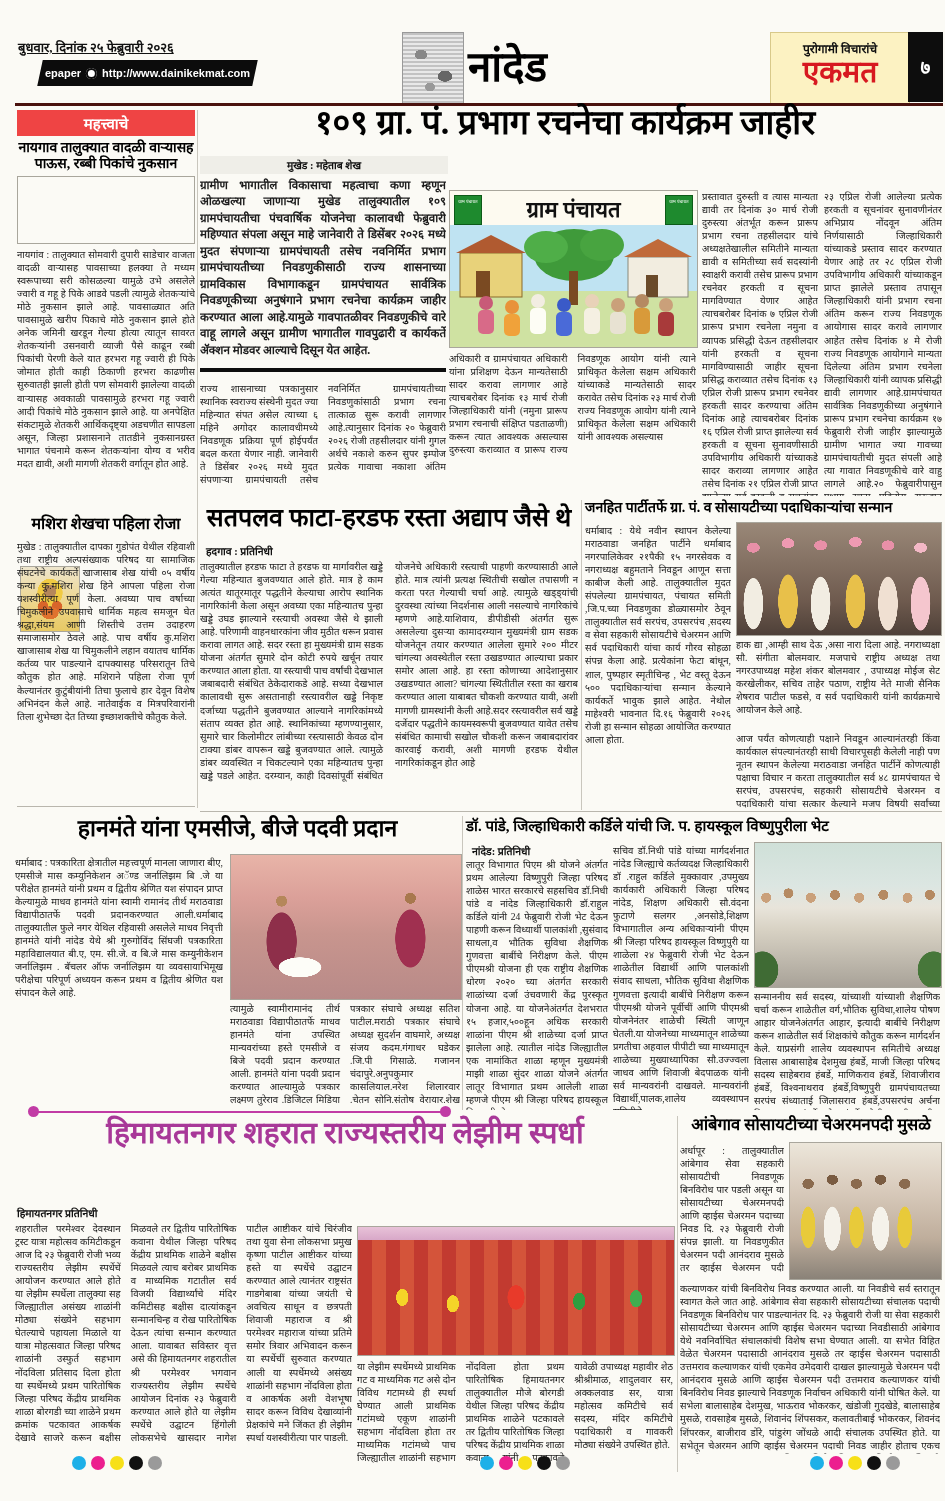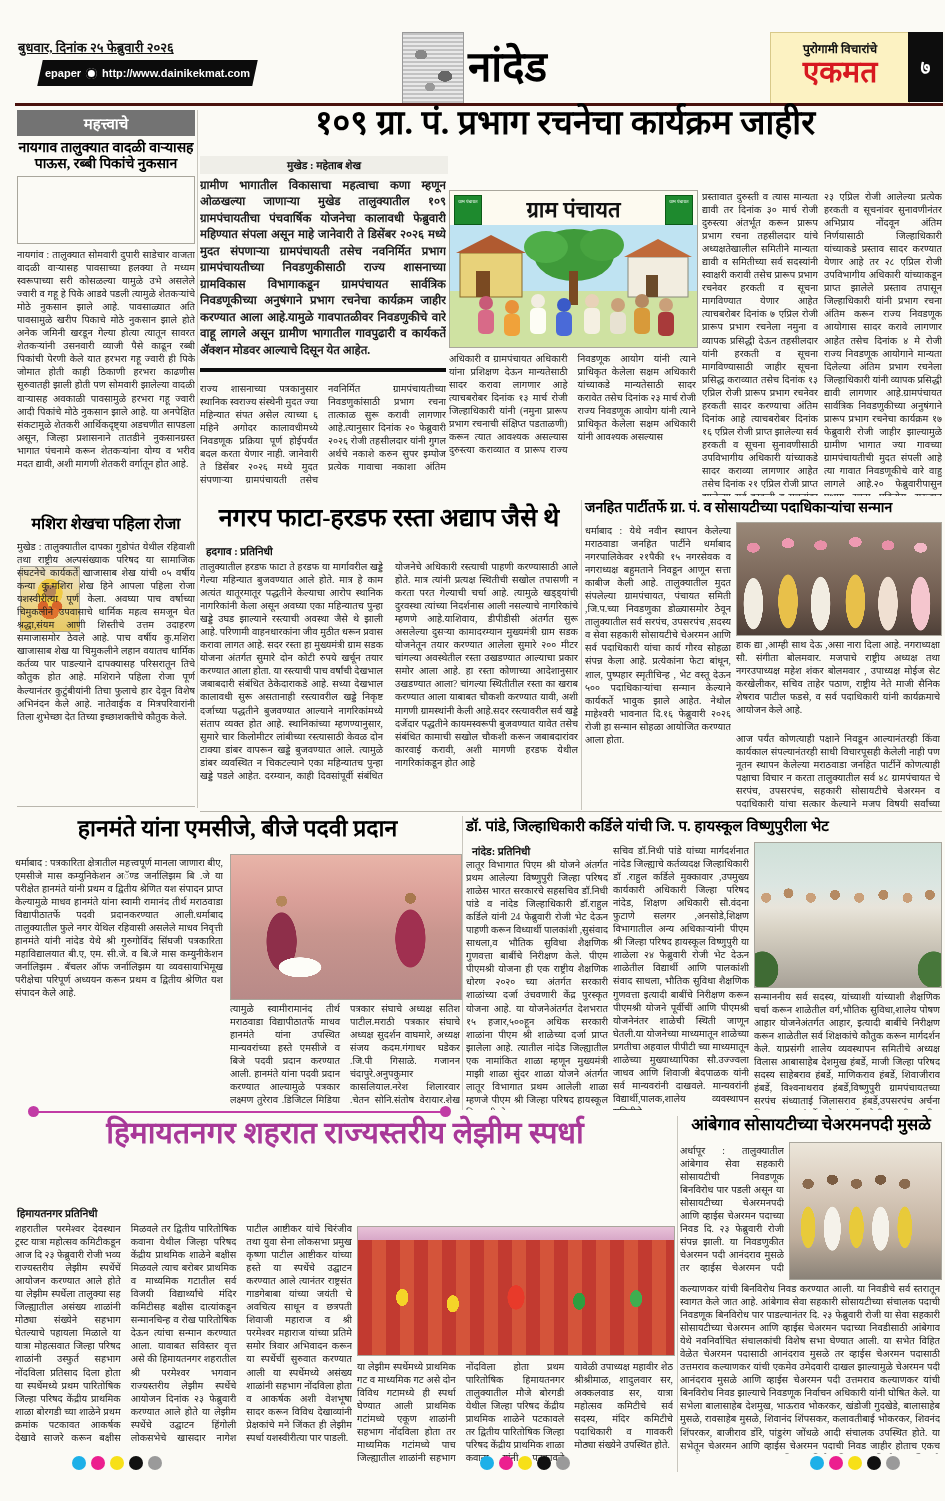--- a/index.html
+++ b/index.html
@@ -114,21 +114,21 @@
   <div class="abs collage" style="left:402px;top:32px;width:60px;height:72px;"></div>
   <div class="abs headline" style="left:468px;top:44px;font-size:42px;">नांदेड</div>
   <div class="abs masthead-box" style="left:770px;top:32px;width:138px;height:70px;">
     <div style="font-size:12px;font-weight:bold;color:#111;margin-top:7px;">पुरोगामी विचारांचे</div>
     <div style="font-size:30px;font-weight:bold;color:#d71920;line-height:1.0;">एकमत</div>
   </div>
   <div class="abs" style="left:908px;top:32px;width:35px;height:70px;background:#0d0d0d;color:#fff;
        display:flex;align-items:center;justify-content:center;font-size:19px;font-weight:bold;">७</div>
   <div class="abs" style="left:15px;top:103px;width:928px;height:3px;background:#4a120e;"></div>
 
-  <div class="abs banner" style="left:17px;top:110px;width:178px;height:26px;background:#737373;font-size:15px;">महत्त्वाचे</div>
+  <div class="abs banner" style="left:17px;top:110px;width:178px;height:26px;background:#ef4444;font-size:15px;">महत्त्वाचे</div>
   <div class="abs headline center" style="left:17px;top:140px;width:178px;font-size:14px;">नायगाव तालुक्यात वादळी वाऱ्यासह पाऊस, रब्बी पिकांचे नुकसान</div>
   <div class="abs photo field" style="left:17px;top:176px;width:176px;height:66px;"></div>
   <div class="abs body-text" style="left:17px;top:248px;width:178px;height:262px;">नायगांव : तालुक्यात सोमवारी दुपारी साडेचार वाजता वादळी वाऱ्यासह पावसाच्या हलक्या ते मध्यम स्वरूपाच्या सरी कोसळल्या यामुळे उभे असलेले ज्वारी व गहू हे पिके आडवे पडली त्यामुळे शेतकऱ्यांचे मोठे नुकसान झाले आहे. पावसाळ्यात अति पावसामुळे खरीप पिकाचे मोठे नुकसान झाले होते अनेक जमिनी खरडून गेल्या होत्या त्यातून सावरत शेतकऱ्यांनी उसनवारी व्याजी पैसे काढून रब्बी पिकांची पेरणी केले यात हरभरा गहू ज्वारी ही पिके जोमात होती काही ठिकाणी हरभरा काढणीस सुरुवातही झाली होती पण सोमवारी झालेल्या वादळी वाऱ्यासह अवकाळी पावसामुळे हरभरा गहू ज्वारी आदी पिकांचे मोठे नुकसान झाले आहे. या अनपेक्षित संकटामुळे शेतकरी आर्थिकदृष्ट्या अडचणीत सापडला असून, जिल्हा प्रशासनाने तातडीने नुकसानग्रस्त भागात पंचनामे करून शेतकऱ्यांना योग्य व भरीव मदत द्यावी, अशी मागणी शेतकरी वर्गातून होत आहे.</div>
 
   <div class="abs headline center" style="left:17px;top:515px;width:178px;font-size:16px;">मशिरा शेखचा पहिला रोजा</div>
   <div class="abs photo roja" style="left:20px;top:566px;width:58px;height:64px;"></div>
   <div class="abs body-text" style="left:17px;top:540px;width:178px;height:262px;">मुखेड : तालुक्यातील दापका गुडोपंत येथील रहिवाशी तथा राष्ट्रीय अल्पसंख्याक परिषद या सामाजिक संघटनेचे कार्यकर्ते खाजासाब शेख यांची ०५ वर्षीय कन्या कु.मशिरा शेख हिने आपला पहिला रोजा यशस्वीरीत्या पूर्ण केला. अवघ्या पाच वर्षाच्या चिमुकलीने उपवासाचे धार्मिक महत्व समजून घेत श्रद्धा,संयम आणी शिस्तीचे उत्तम उदाहरण समाजासमोर ठेवले आहे. पाच वर्षीय कु.मशिरा खाजासाब शेख या चिमुकलीने लहान वयातच धार्मिक कर्तव्य पार पाडल्याने दापक्यासह परिसरातून तिचे कौतुक होत आहे. मशिराने पहिला रोजा पूर्ण केल्यानंतर कुटुंबीयांनी तिचा फुलाचे हार देवून विशेष अभिनंदन केले आहे. नातेवाईक व मित्रपरिवारांनी तिला शुभेच्छा देत तिच्या इच्छाशक्तीचे कौतुक केले.</div>
   <div class="abs hrule" style="left:17px;top:806px;width:178px;"></div>
   <div class="abs vrule" style="left:197px;top:110px;height:698px;"></div>
 
@@ -172,21 +172,21 @@
           <rect x="184" y="117" width="16" height="26" rx="5" fill="#d89a3a"></rect>
         <circle cx="216" cy="114" r="7" fill="#caa07a"></circle>
           <rect x="208" y="121" width="16" height="24" rx="5" fill="#a83a3a"></rect>
       </g>
     </svg>
   </div>
   <div class="abs body-text" style="left:449px;top:352px;width:247px;height:144px;column-count:2;column-gap:10px;">अधिकारी व ग्रामपंचायत अधिकारी यांना प्रशिक्षण देऊन मान्यतेसाठी सादर करावा लागणार आहे त्याचबरोबर दिनांक १३ मार्च रोजी जिल्हाधिकारी यांनी (नमुना प्रारूप प्रभाग रचनाची संक्षिप्त पडताळणी) करून त्यात आवश्यक असल्यास दुरुस्त्या कराव्यात व प्रारूप राज्य निवडणूक आयोग यांनी त्याने प्राधिकृत केलेला सक्षम अधिकारी यांच्याकडे मान्यतेसाठी सादर करावेत तसेच दिनांक २३ मार्च रोजी राज्य निवडणूक आयोग यांनी त्याने प्राधिकृत केलेला सक्षम अधिकारी यांनी आवश्यक असल्यास</div>
   <div class="abs body-text" style="left:702px;top:190px;width:116px;height:306px;">प्रस्तावात दुरुस्ती व त्यास मान्यता द्यावी तर दिनांक ३० मार्च रोजी दुरुस्त्या अंतर्भूत करून प्रारूप प्रभाग रचना तहसीलदार यांचे अध्यक्षतेखालील समितीने मान्यता द्यावी व समितीच्या सर्व सदस्यांनी स्वाक्षरी करावी तसेच प्रारूप प्रभाग रचनेवर हरकती व सूचना मागविण्यात येणार आहेत त्याचबरोबर दिनांक ७ एप्रिल रोजी प्रारूप प्रभाग रचनेला नमुना व व्यापक प्रसिद्धी देऊन तहसीलदार यांनी हरकती व सूचना मागविण्यासाठी जाहीर सूचना प्रसिद्ध कराव्यात तसेच दिनांक १३ एप्रिल रोजी प्रारूप प्रभाग रचनेवर हरकती सादर करण्याचा अंतिम दिनांक आहे त्याचबरोबर दिनांक १६ एप्रिल रोजी प्राप्त झालेल्या सर्व हरकती व सूचना सुनावणीसाठी उपविभागीय अधिकारी यांच्याकडे सादर कराव्या लागणार आहेत तसेच दिनांक २१ एप्रिल रोजी प्राप्त झालेल्या सर्व हरकती व सूचनांवर उपविभागीय अधिकारी सुनावणी घेणार आहेत तर दिनांक</div>
   <div class="abs body-text" style="left:824px;top:190px;width:118px;height:306px;">२३ एप्रिल रोजी आलेल्या प्रत्येक हरकती व सूचनांवर सुनावणीनंतर अभिप्राय नोंदवून अंतिम निर्णयासाठी जिल्हाधिकारी यांच्याकडे प्रस्ताव सादर करण्यात येणार आहे तर २८ एप्रिल रोजी उपविभागीय अधिकारी यांच्याकडून प्राप्त झालेले प्रस्ताव तपासून जिल्हाधिकारी यांनी प्रभाग रचना अंतिम करून राज्य निवडणूक आयोगास सादर करावे लागणार आहेत तसेच दिनांक ४ मे रोजी राज्य निवडणूक आयोगाने मान्यता दिलेल्या अंतिम प्रभाग रचनेला जिल्हाधिकारी यांनी व्यापक प्रसिद्धी द्यावी लागणार आहे.ग्रामपंचायत सार्वत्रिक निवडणुकीच्या अनुषंगाने प्रारूप प्रभाग रचनेचा कार्यक्रम १७ फेब्रुवारी रोजी जाहीर झाल्यामुळे ग्रामीण भागात ज्या गावच्या ग्रामपंचायतीची मुदत संपली आहे त्या गावात निवडणूकीचे वारे वाहु लागले आहे.२० फेब्रुवारीपासुन प्रभाग रचना प्रक्रियेस सुरूवात झाली असल्याने निवडणूकीने वातावरण दिसून येत आहे.</div>
 
-  <div class="abs headline center" style="left:200px;top:504px;width:378px;font-size:25px;">नगरप फाटा-हरडफ रस्ता अद्याप जैसे थे</div>
+  <div class="abs headline center" style="left:200px;top:504px;width:378px;font-size:25px;">सतपलव फाटा-हरडफ रस्ता अद्याप जैसे थे</div>
   <div class="abs byline" style="left:206px;top:544px;">हदगाव : प्रतिनिधी</div>
   <div class="abs body-text" style="left:200px;top:560px;width:378px;height:248px;column-count:2;column-gap:12px;">तालुक्यातील हरडफ फाटा ते हरडफ या मार्गावरील खड्डे गेल्या महिन्यात बुजवण्यात आले होते. मात्र हे काम अत्यंत थातूरमातूर पद्धतीने केल्याचा आरोप स्थानिक नागरिकांनी केला असून अवघ्या एका महिन्यातच पुन्हा खड्डे उघड झाल्याने रस्त्याची अवस्था जैसे थे झाली आहे. परिणामी वाहनधारकांना जीव मुठीत धरून प्रवास करावा लागत आहे. सदर रस्ता हा मुख्यमंत्री ग्राम सडक योजना अंतर्गत सुमारे दोन कोटी रुपये खर्चून तयार करण्यात आला होता. या रस्त्याची पाच वर्षांची देखभाल जबाबदारी संबंधित ठेकेदाराकडे आहे. सध्या देखभाल कालावधी सुरू असतानाही रस्त्यावरील खड्डे निकृष्ट दर्जाच्या पद्धतीने बुजवण्यात आल्याने नागरिकांमध्ये संताप व्यक्त होत आहे. स्थानिकांच्या म्हणण्यानुसार, सुमारे चार किलोमीटर लांबीच्या रस्त्यासाठी केवळ दोन टाक्या डांबर वापरून खड्डे बुजवण्यात आले. त्यामुळे डांबर व्यवस्थित न चिकटल्याने एका महिन्यातच पुन्हा खड्डे पडले आहेत. दरम्यान, काही दिवसांपूर्वी संबंधित योजनेचे अधिकारी रस्त्याची पाहणी करण्यासाठी आले होते. मात्र त्यांनी प्रत्यक्ष स्थितीची सखोल तपासणी न करता परत गेल्याची चर्चा आहे. त्यामुळे खड्ड्यांची दुरवस्था त्यांच्या निदर्शनास आली नसल्याचे नागरिकांचे म्हणणे आहे.याशिवाय, डीपीडीसी अंतर्गत सुरू असलेल्या दुसऱ्या कामादरम्यान मुख्यमंत्री ग्राम सडक योजनेतून तयार करण्यात आलेला सुमारे २०० मीटर चांगल्या अवस्थेतील रस्ता उखडण्यात आल्याचा प्रकार समोर आला आहे. हा रस्ता कोणाच्या आदेशानुसार उखडण्यात आला? चांगल्या स्थितीतील रस्ता का खराब करण्यात आला याबाबत चौकशी करण्यात यावी, अशी मागणी ग्रामस्थांनी केली आहे.सदर रस्त्यावरील सर्व खड्डे दर्जेदार पद्धतीने कायमस्वरूपी बुजवण्यात यावेत तसेच संबंधित कामाची सखोल चौकशी करून जबाबदारांवर कारवाई करावी, अशी मागणी हरडफ येथील नागरिकांकडून होत आहे</div>
   <div class="abs vrule" style="left:581px;top:500px;height:310px;"></div>
 
   <div class="abs headline" style="left:585px;top:500px;width:357px;font-size:14px;">जनहित पार्टीतर्फे ग्रा. पं. व सोसायटीच्या पदाधिकाऱ्यांचा सन्मान</div>
   <div class="abs body-text" style="left:585px;top:524px;width:146px;height:284px;">धर्माबाद : येथे नवीन स्थापन केलेल्या मराठवाडा जनहित पार्टीने धर्माबाद नगरपालिकेवर २१पैकी १५ नगरसेवक व नगराध्यक्ष बहुमताने निवडून आणून सत्ता काबीज केली आहे. तालुक्यातील मुदत संपलेल्या ग्रामपंचायत, पंचायत समिती ,जि.प.च्या निवडणुका डोळ्यासमोर ठेवून तालुक्यातील सर्व सरपंच, उपसरपंच ,सदस्य व सेवा सहकारी सोसायटीचे चेअरमन आणि सर्व पदाधिकारी यांचा कार्य गौरव सोहळा संपन्न केला आहे. प्रत्येकांना फेटा बांधून, शाल, पुष्पहार स्मृतीचिन्ह , भेट वस्तू देऊन ५०० पदाधिकाऱ्यांचा सन्मान केल्याने कार्यकर्ते भावुक झाले आहेत. नेथोल माहेश्वरी भावनात दि.१६ फेब्रुवारी २०२६ रोजी हा सन्मान सोहळा आयोजित करण्यात आला होता.</div>
   <div class="abs photo janhit-ph" style="left:736px;top:522px;width:204px;height:112px;"></div>
   <div class="abs body-text" style="left:736px;top:638px;width:204px;height:92px;">हाक द्या ,आम्ही साथ देऊ ,असा नारा दिला आहे. नगराध्यक्षा सौ. संगीता बोलमवार. मजपाचे राष्ट्रीय अध्यक्ष तथा नगरउपाध्यक्ष महेश शंकर बोलमवार , उपाध्यक्ष मोईज सेट करखेलीकर, सचिव ताहेर पठाण, राष्ट्रीय नेते माजी सैनिक शेषराव पाटील फडसे, व सर्व पदाधिकारी यांनी कार्यक्रमाचे आयोजन केले आहे.</div>
   <div class="abs body-text" style="left:736px;top:732px;width:204px;height:76px;">आज पर्यंत कोणत्याही पक्षाने निवडून आल्यानंतरही किंवा कार्यकाल संपल्यानंतरही साधी विचारपूसही केलेली नाही पण नूतन स्थापन केलेल्या मराठवाडा जनहित पार्टीनें कोणत्याही पक्षाचा विचार न करता तालुक्यातील सर्व ४८ ग्रामपंचायत चे सरपंच, उपसरपंच, सहकारी सोसायटीचे चेअरमन व पदाधिकारी यांचा सत्कार केल्याने मजप विषयी सर्वांच्या मनामध्ये आपुलकीची भावना निर्माण झाली आहे. मराठवाडा जनहित पार्टीनें नारा लाभला की, होय आम्ही सक्षम आहोत, गावाचा विकास घडवायचा, तुम्ही हाक द्या आम्ही साथ देऊ. या कार्यक्रमास प्रमुख पाहुणे म्हणून गणेशराव पाटील करखेलीकर माजी सभापती मार्केट कमिटी, जिल्हा परिषदेचे माजी सभापती दत्तात्रय रेड्डी, जिल्हा परिषदेचे माजी उपाध्यक्ष सौ. पद्मा सतपलवार, माजी नगराध्यक्ष विश्वनाथराव पाटील वन्नाळीकर, माजी सभापती मारुती पाटील कागेरू, माजी सभापती रामचंद्र पाटील बनाळीकर, उत्तमराव पाटील बाचेगावकर, जयराम पाटील कदम, चंद्रकांतराव थापमारे, जयश्री रवींद्र मुपडे, अन्य मान्यवरांची उपस्थिती होती. कार्यक्रमाचे सुंदर सूत्रसंचालन व आभार पक्षाचे सचिव ताहेर पठाण यांनी केले आहे.</div>
   <div class="abs hrule" style="left:200px;top:811px;width:742px;"></div>

